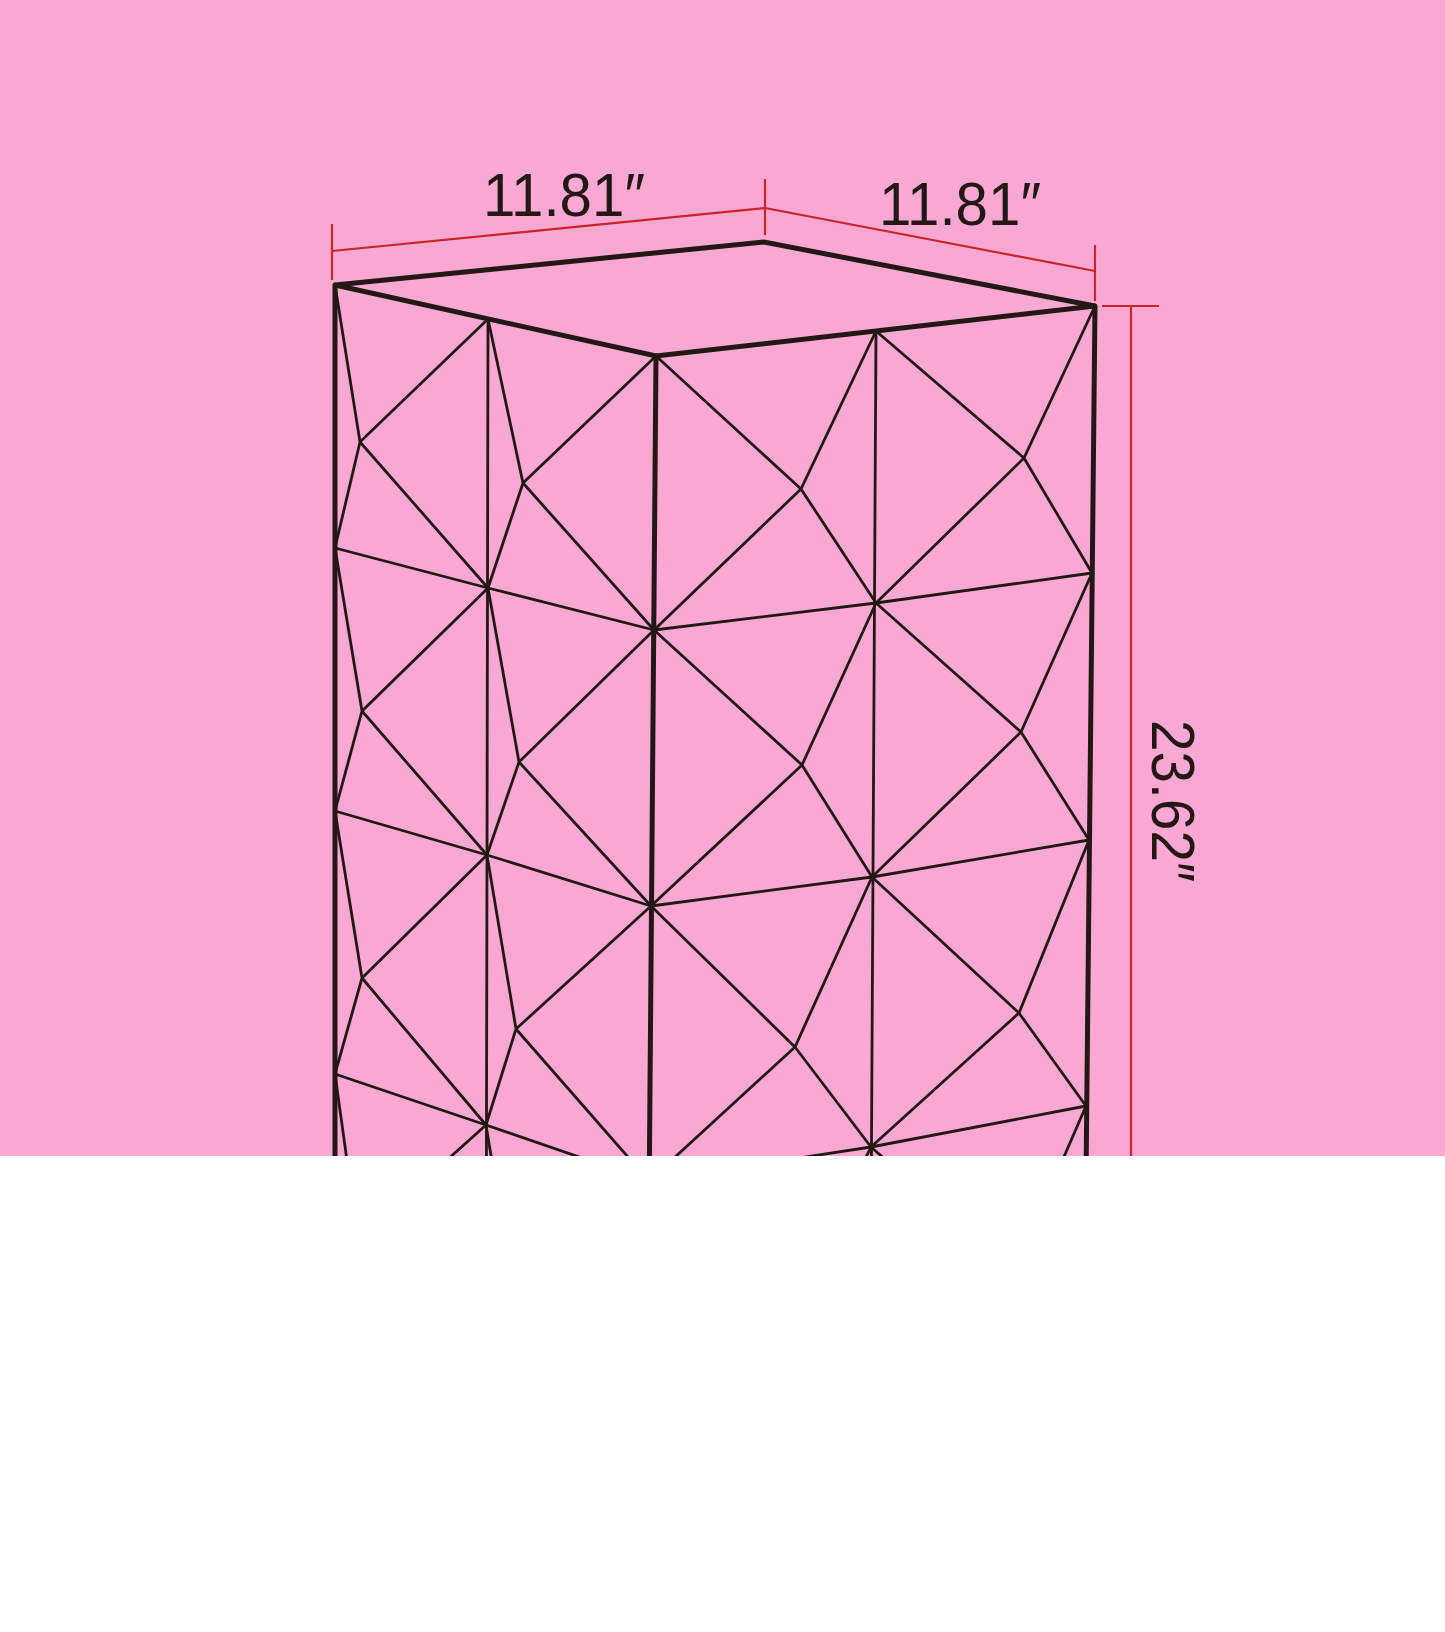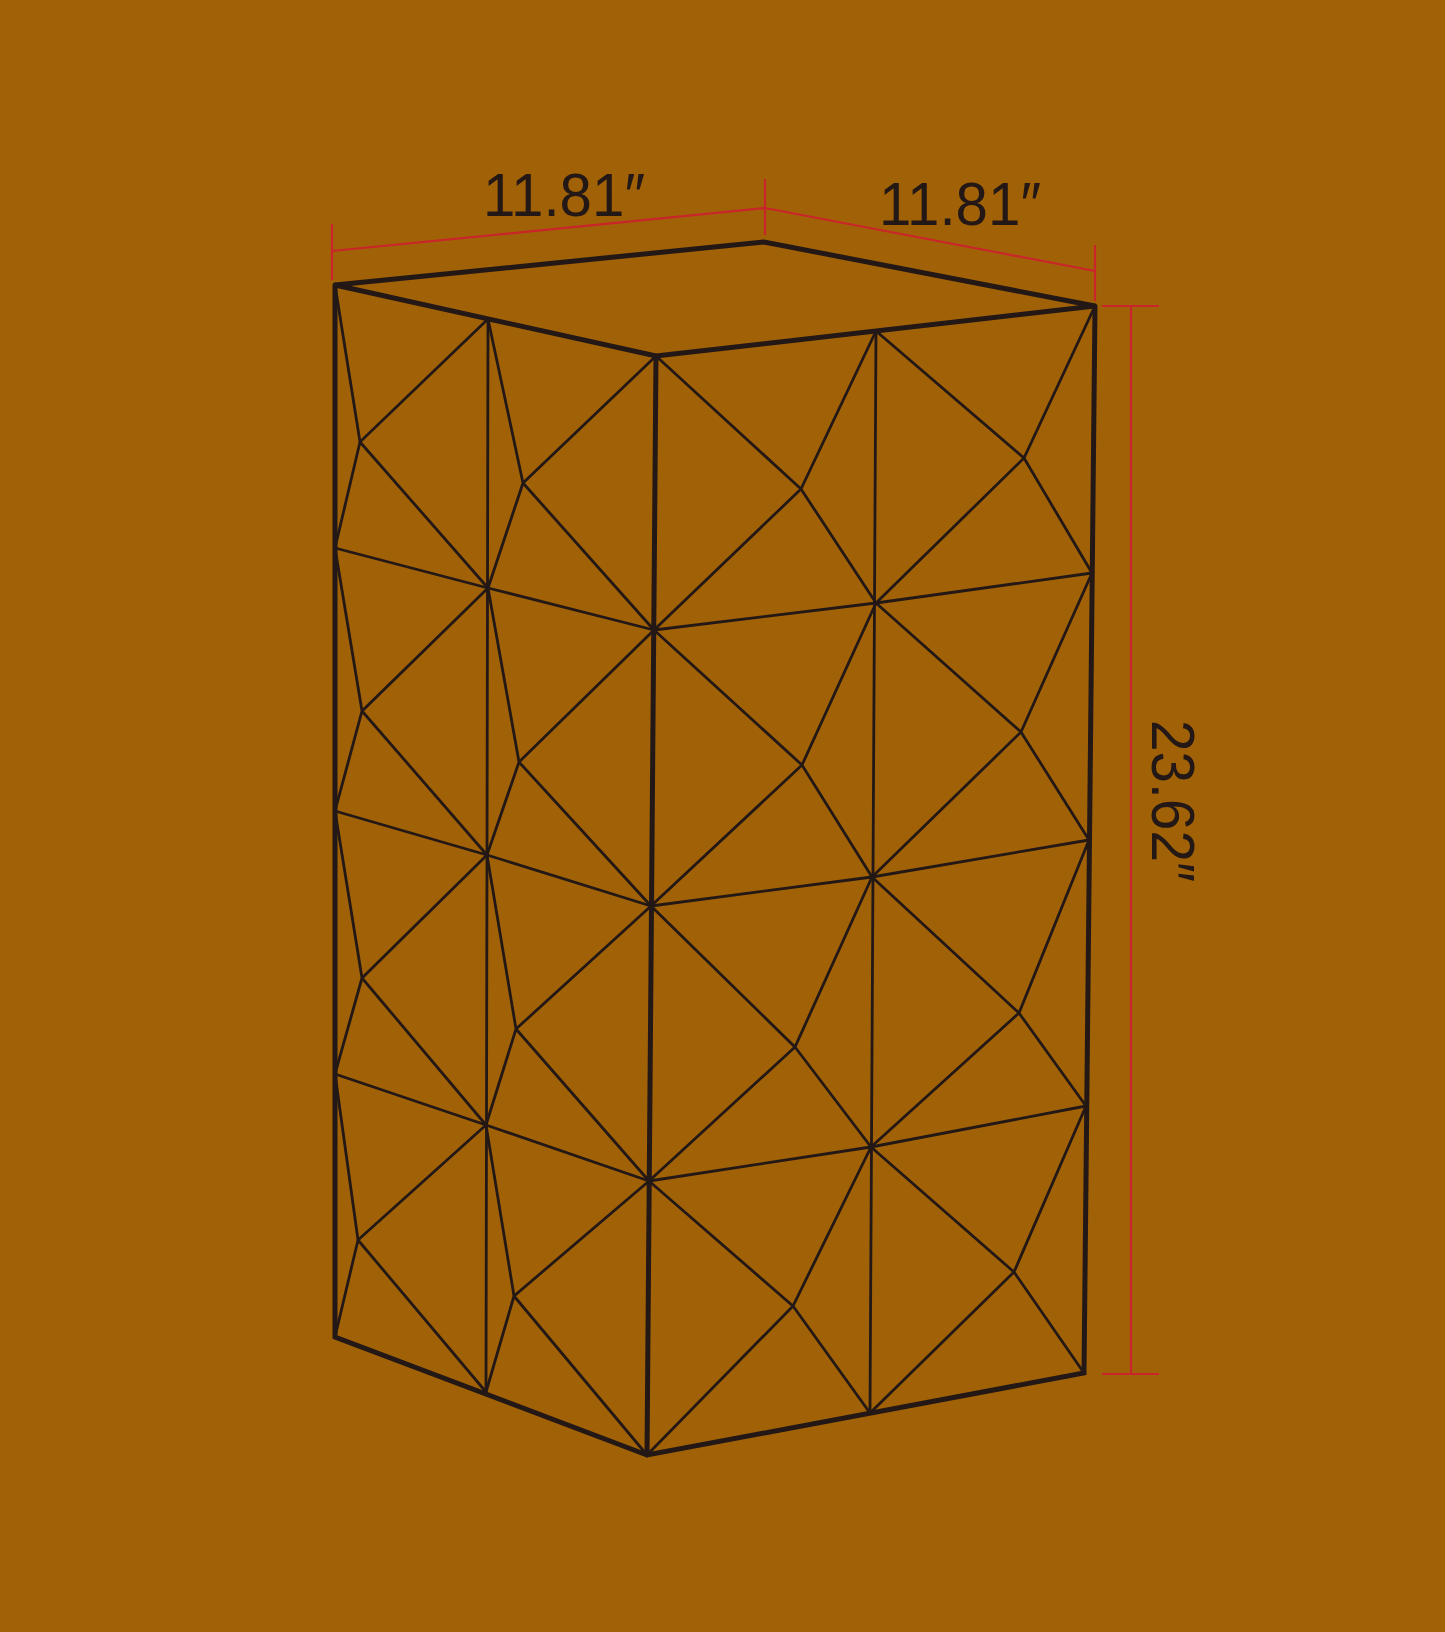--- a/index.html
+++ b/index.html
@@ -1,16 +1,16 @@
 <!DOCTYPE html>
 <html><head>
 <meta charset="utf-8">
 <style>
   html,body{margin:0;padding:0;background:#ffffff;}
-  .wrap{width:1445px;height:1632px;position:relative;background:#a16207;}
+  .wrap{width:1445px;height:1156px;position:relative;background:#f9a8d4;}
   svg{display:block;}
   text{font-family:"Liberation Sans", sans-serif;fill:#231815;}
 </style>
 </head>
 <body>
 <div class="wrap">
 <svg width="1445" height="1632" viewBox="0 0 1445 1632">
 
   <g stroke="#231815" stroke-width="2.8" fill="none" stroke-linecap="round">
 

